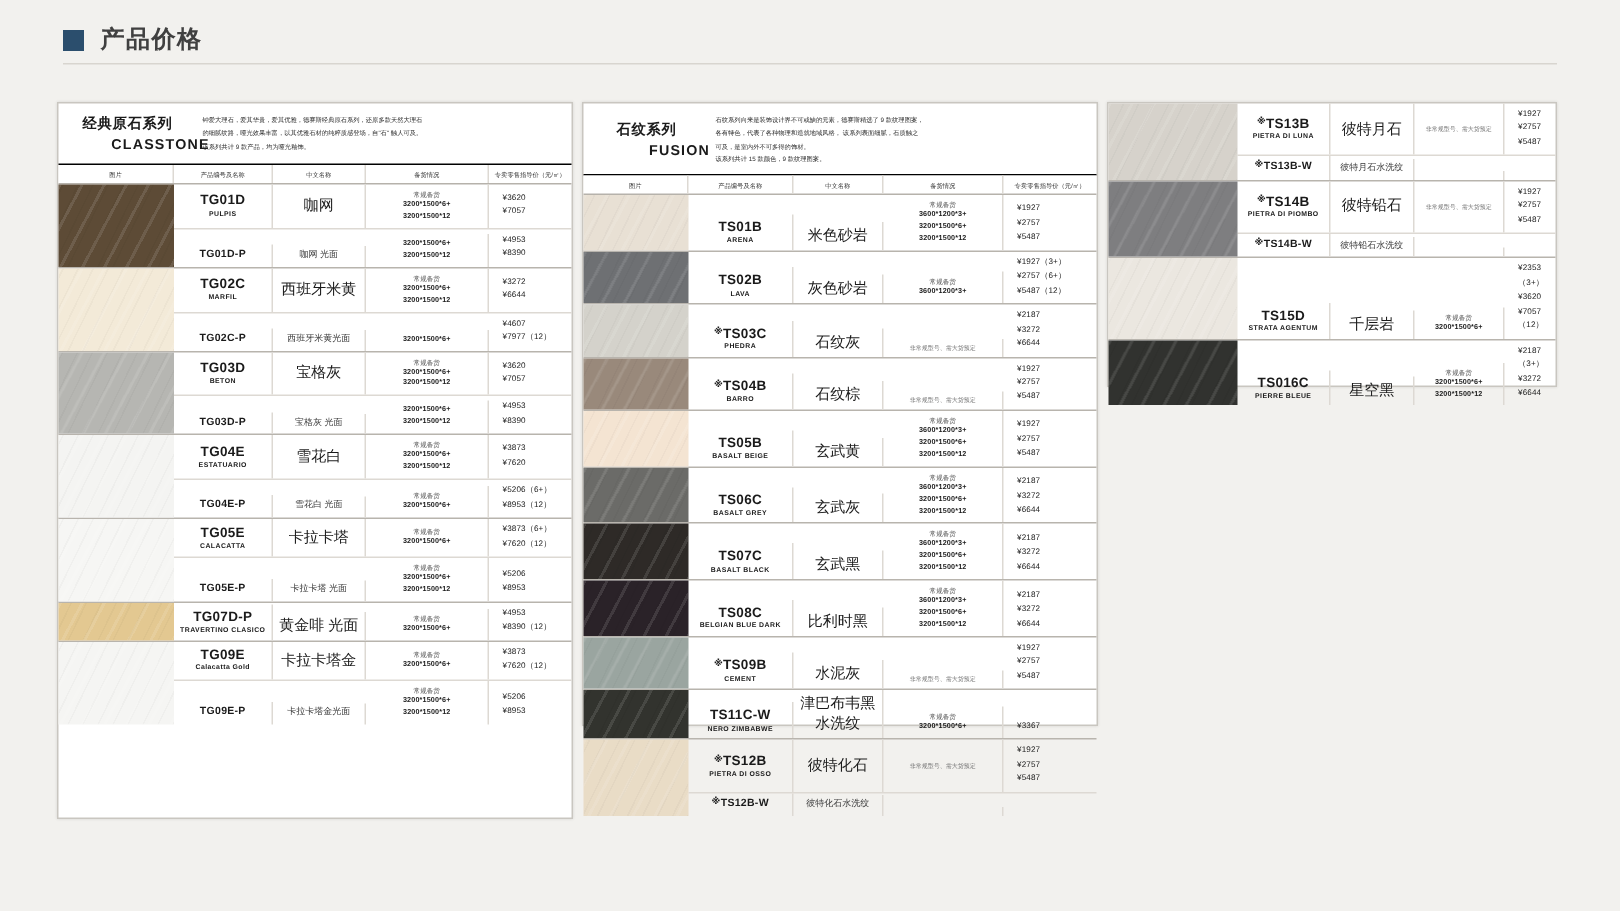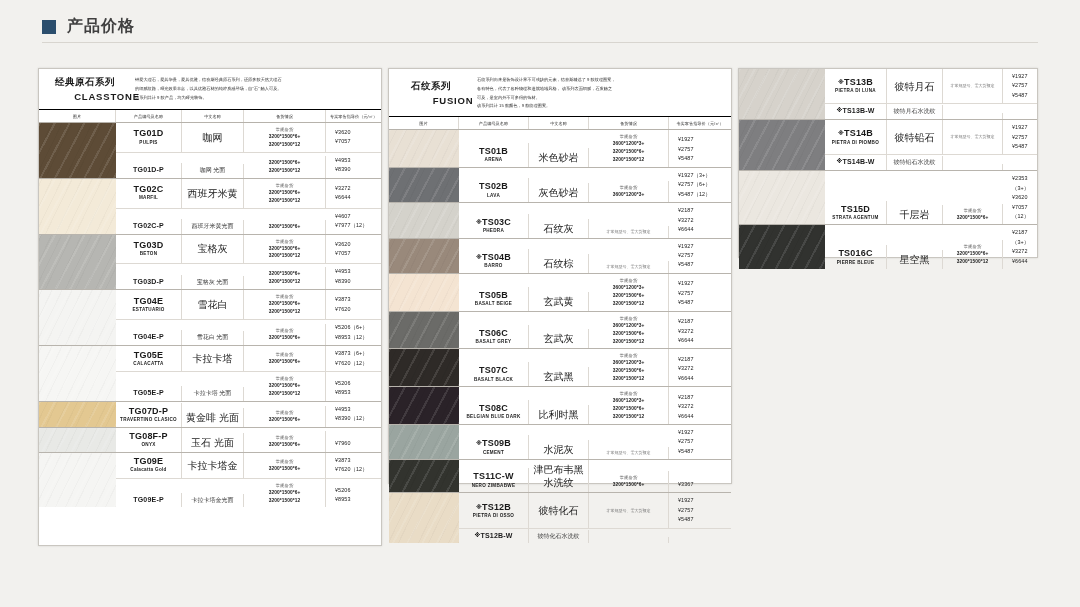--- a/index.html
+++ b/index.html
@@ -362,43 +362,20 @@
               <div class="stock-line">3200*1500*6+</div>
             </div>
             <div class="c-price price-col">
               <div class="price-line">¥4953</div>
               <div class="price-line">¥8390（12）</div>
             </div>
           </div>
         </div>
       </div>
       <div class="grp">
-        <div class="swatch c-img" style="background: rgb(232, 233, 230);">
-          <div class="veins" style="background: repeating-linear-gradient(118deg, rgba(255, 255, 255, 0.22) 0px, rgba(255, 255, 255, 0.22) 2px, rgba(255, 255, 255, 0) 2px, rgba(255, 255, 255, 0) 13px), repeating-linear-gradient(-64deg, rgba(0, 0, 0, 0.05) 0px, rgba(0, 0, 0, 0.05) 1px, rgba(0, 0, 0, 0) 1px, rgba(0, 0, 0, 0) 9px);"></div>
-        </div>
-        <div class="grp-rows">
-          <div class="row">
-            <div class="c-code">
-              <div class="code-main">TG08F-P</div>
-              <div class="code-sub">ONYX</div>
-            </div>
-            <div class="c-cn">
-              <div class="cn-main">玉石 光面</div>
-            </div>
-            <div class="c-stock">
-              <div class="stock-free">常规备货</div>
-              <div class="stock-line">3200*1500*6+</div>
-            </div>
-            <div class="c-price price-col">
-              <div class="price-line">¥7960</div>
-            </div>
-          </div>
-        </div>
-      </div>
-      <div class="grp">
         <div class="swatch c-img" style="background: rgb(245, 245, 243);">
           <div class="veins" style="background: repeating-linear-gradient(118deg, rgba(255, 255, 255, 0.22) 0px, rgba(255, 255, 255, 0.22) 2px, rgba(255, 255, 255, 0) 2px, rgba(255, 255, 255, 0) 13px), repeating-linear-gradient(-64deg, rgba(0, 0, 0, 0.05) 0px, rgba(0, 0, 0, 0.05) 1px, rgba(0, 0, 0, 0) 1px, rgba(0, 0, 0, 0) 9px);"></div>
         </div>
         <div class="grp-rows">
           <div class="row">
             <div class="c-code">
               <div class="code-main">TG09E</div>
               <div class="code-sub">Calacatta Gold</div>
             </div>
             <div class="c-cn">

